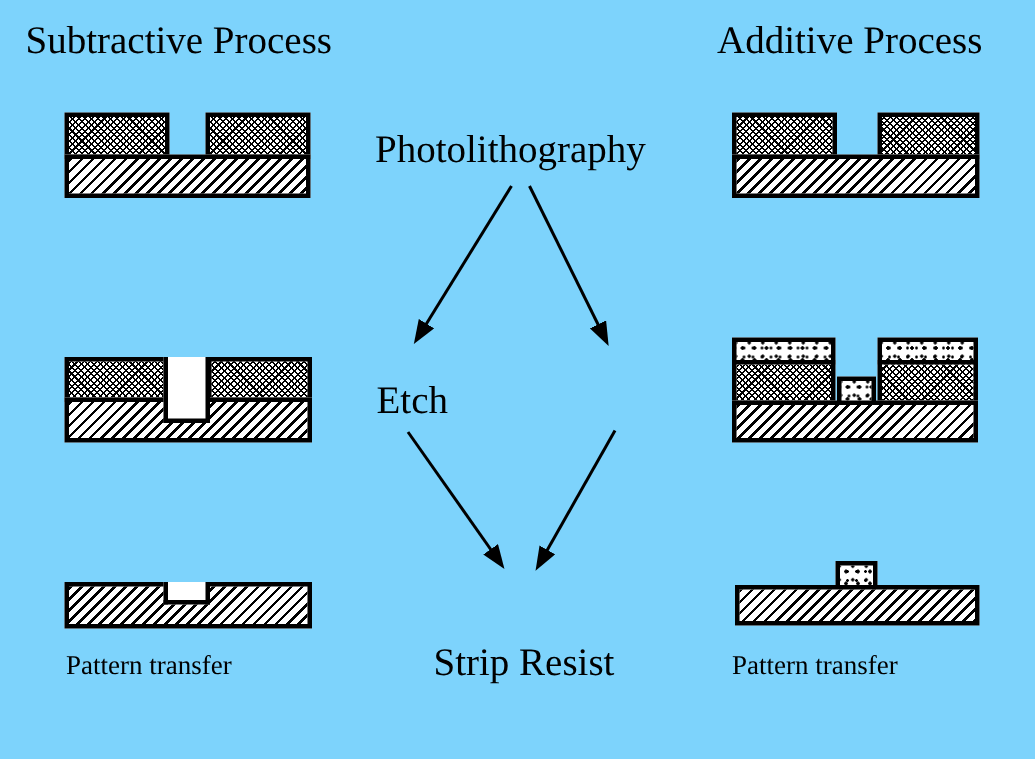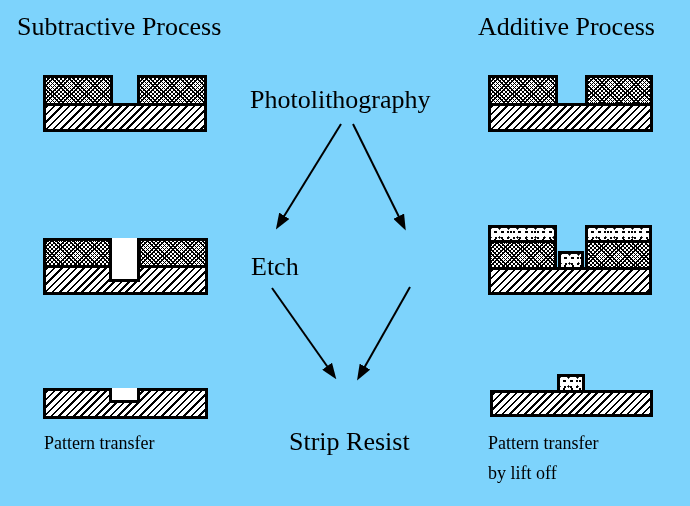--- a/index.html
+++ b/index.html
@@ -74,21 +74,20 @@
 
   <div class="label" style="left:250px; top:86px;">Photolithography</div>
   <div class="label" style="left:222px; top:253px;margin-left:29px;">Etch</div>
   <div class="label" style="left:289px; top:392px;margin-top:36px;">Strip Resist</div>
 
   <div class="caption" style="left:44px; top:428px;">
     <div>Pattern transfer</div>
   </div>
   <div class="caption" style="left:488px; top:428px;">
     <div>Pattern transfer</div>
-    <div>by lift off</div>
   </div>
 
   <div>
     <div class="shape resist" style="left:43px;  top:75px;  width:70px; height:31px;"></div>
     <div class="shape resist" style="left:137px; top:75px;  width:70px; height:31px;"></div>
     <div class="shape substrate" style="left:43px; top:103px; width:164px; height:29px;"></div>
   </div>
 
   <div>
     <div class="shape resist" style="left:43px;  top:238px; width:69px; height:30px;"></div>

